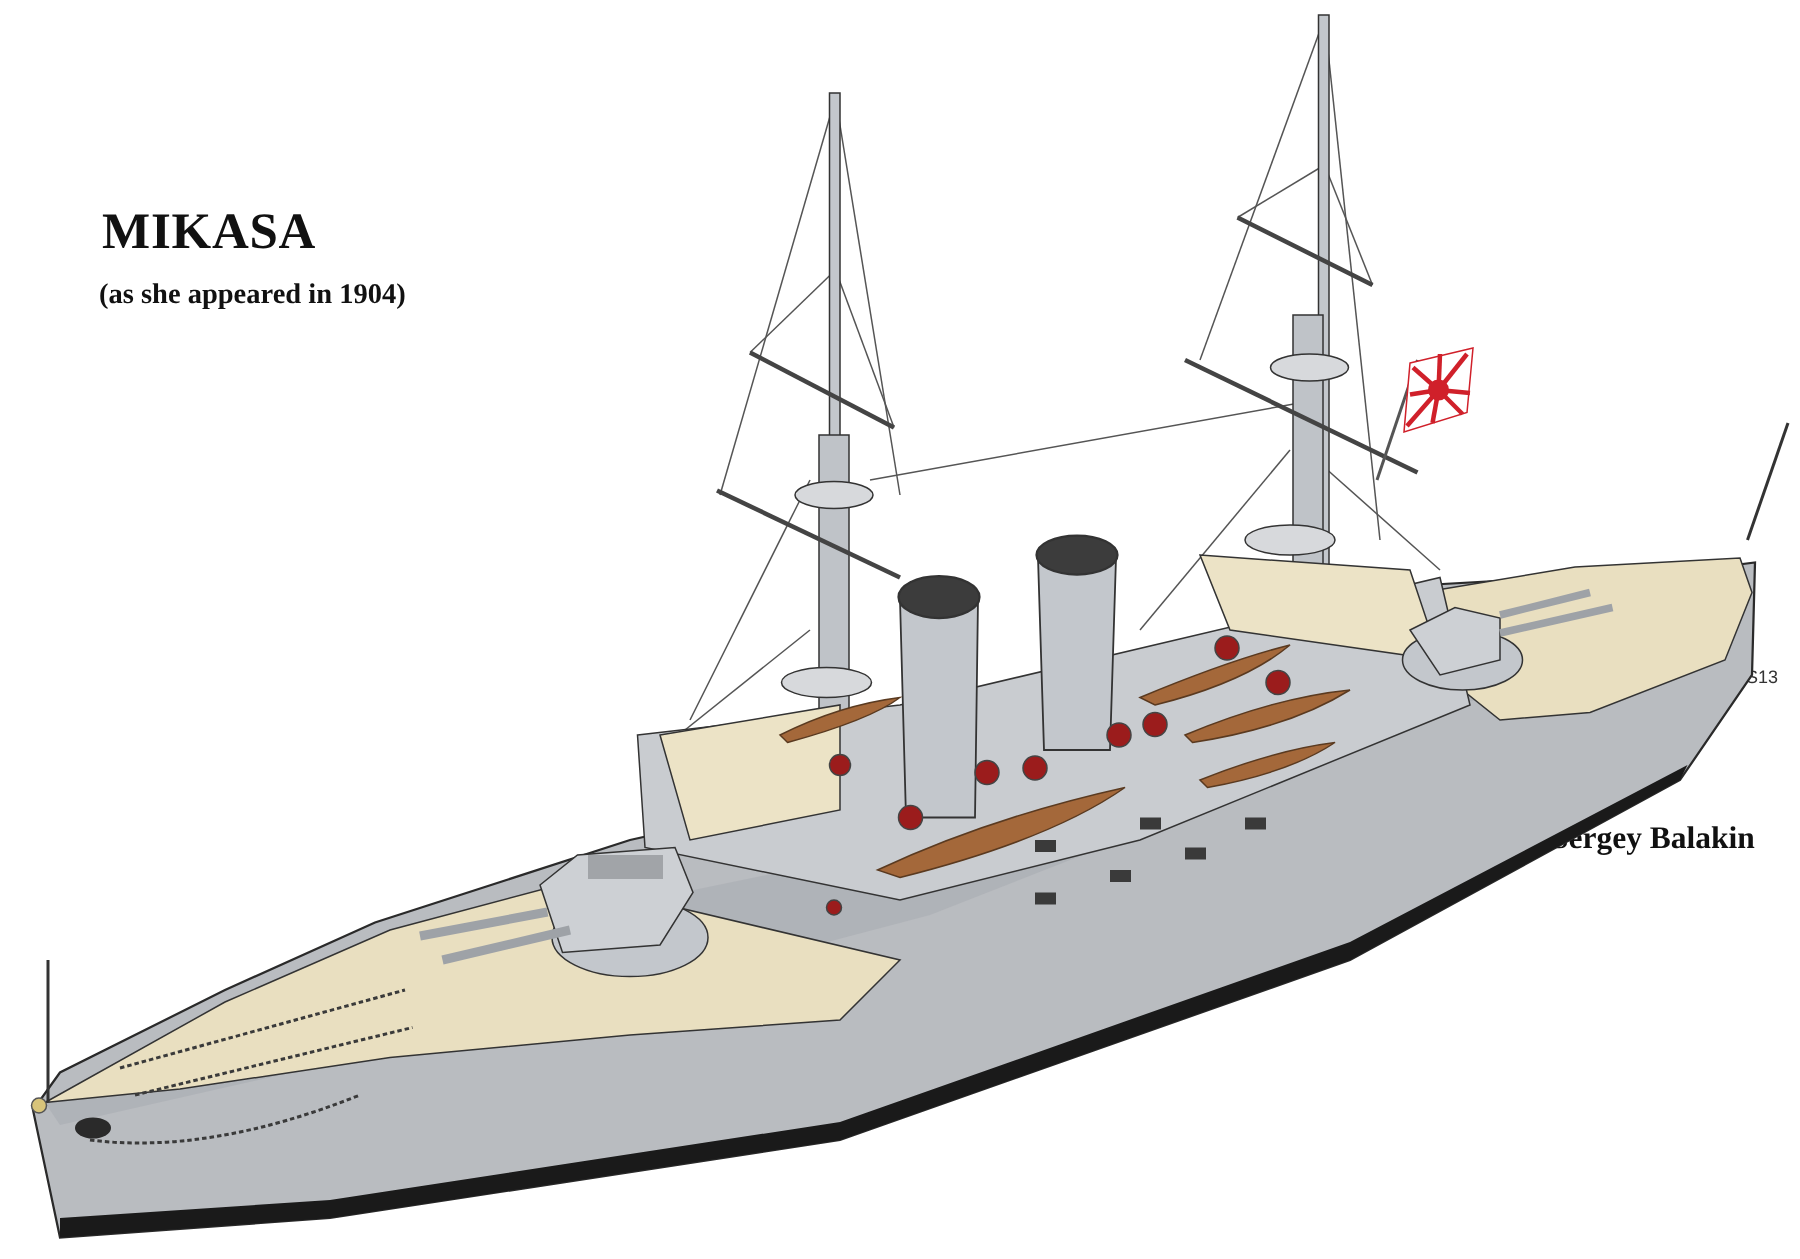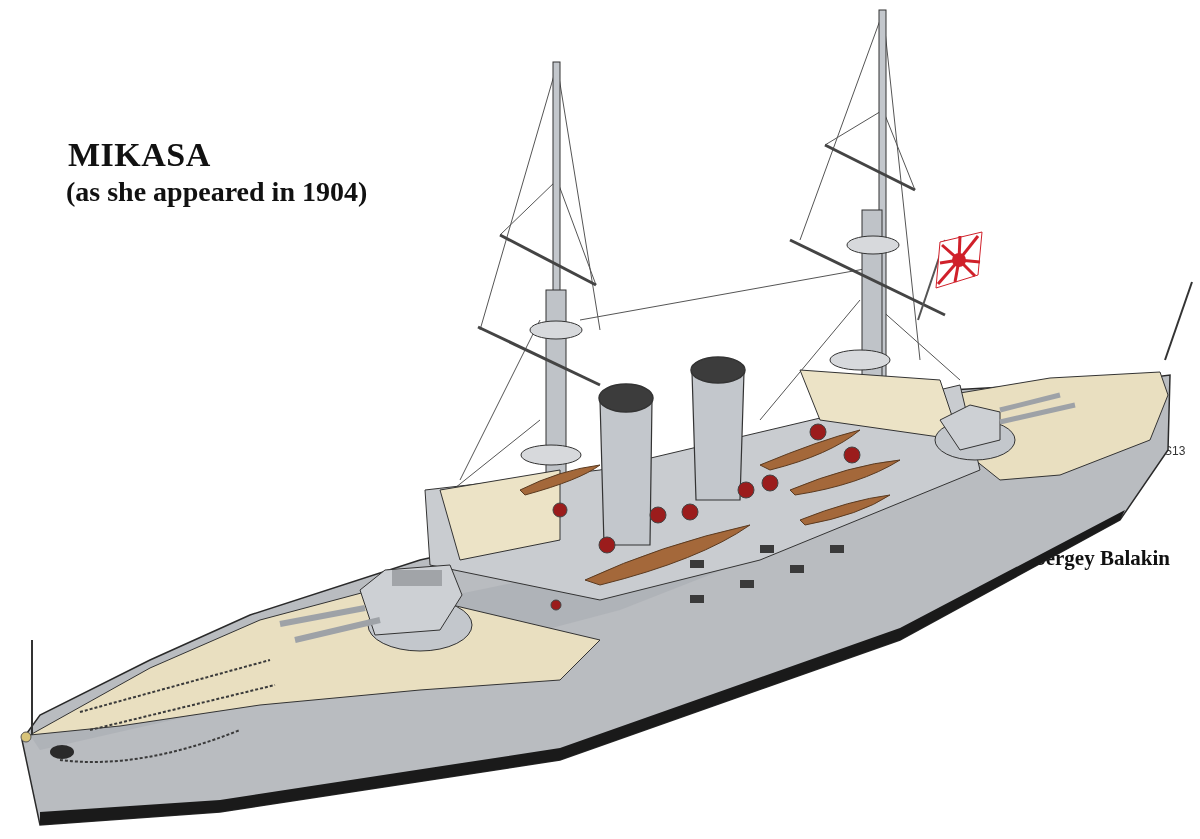--- a/index.html
+++ b/index.html
@@ -1,18 +1,18 @@
 <!DOCTYPE html>
 <html><head>
   <meta charset="utf-8">
   <style>
     html, body { margin: 0; padding: 0; background: #ffffff; }
     body { width: 1200px; height: 839px; position: relative; overflow: hidden; font-family: "Liberation Serif", "DejaVu Serif", serif; }
     .title { position: absolute; left: 68px; top: 136px; font-size: 34px; font-weight: bold; color: #111; letter-spacing: 0.5px; }
-    .subtitle { position: absolute; left: 66px; top: 176px; font-size: 28px; font-weight: bold; color: #111; }
+    .subtitle { position: absolute; left: 66px; top: 186px; font-size: 19px; font-weight: bold; color: #111; }
     .author { position: absolute; left: 1034px; top: 546px; font-size: 21px; font-weight: bold; color: #111; }
     .mark { position: absolute; left: 1164px; top: 444px; font-size: 12px; color: #333; font-family: "Liberation Sans", "DejaVu Sans", sans-serif; }
     svg.ship { position: absolute; left: 0; top: 0; }
   </style>
 </head>
 <body>
 
 <div class="title">MIKASA</div>
 <div class="subtitle">(as she appeared in 1904)</div>
 <div class="author">Sergey Balakin</div>

